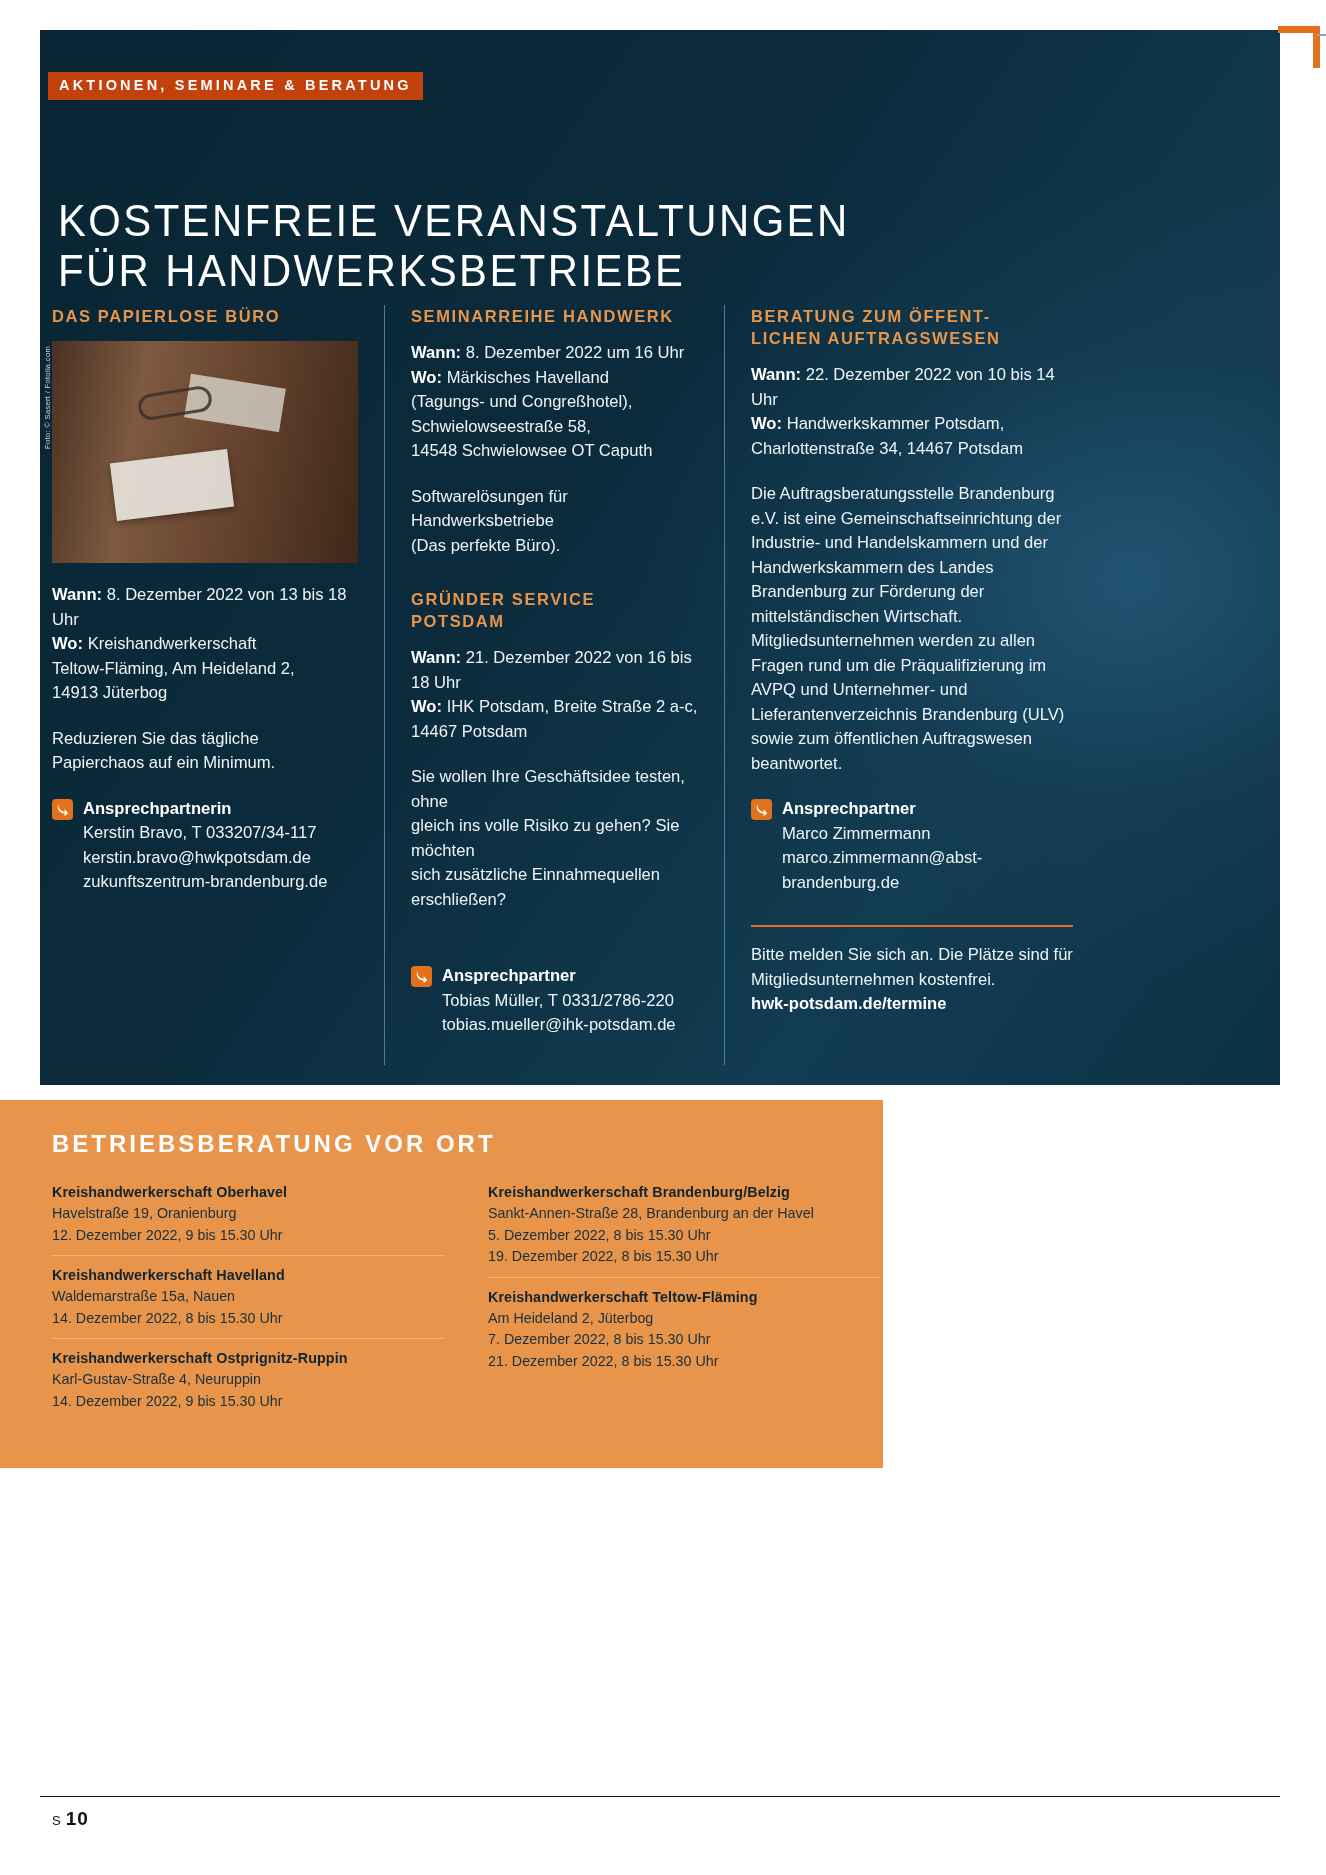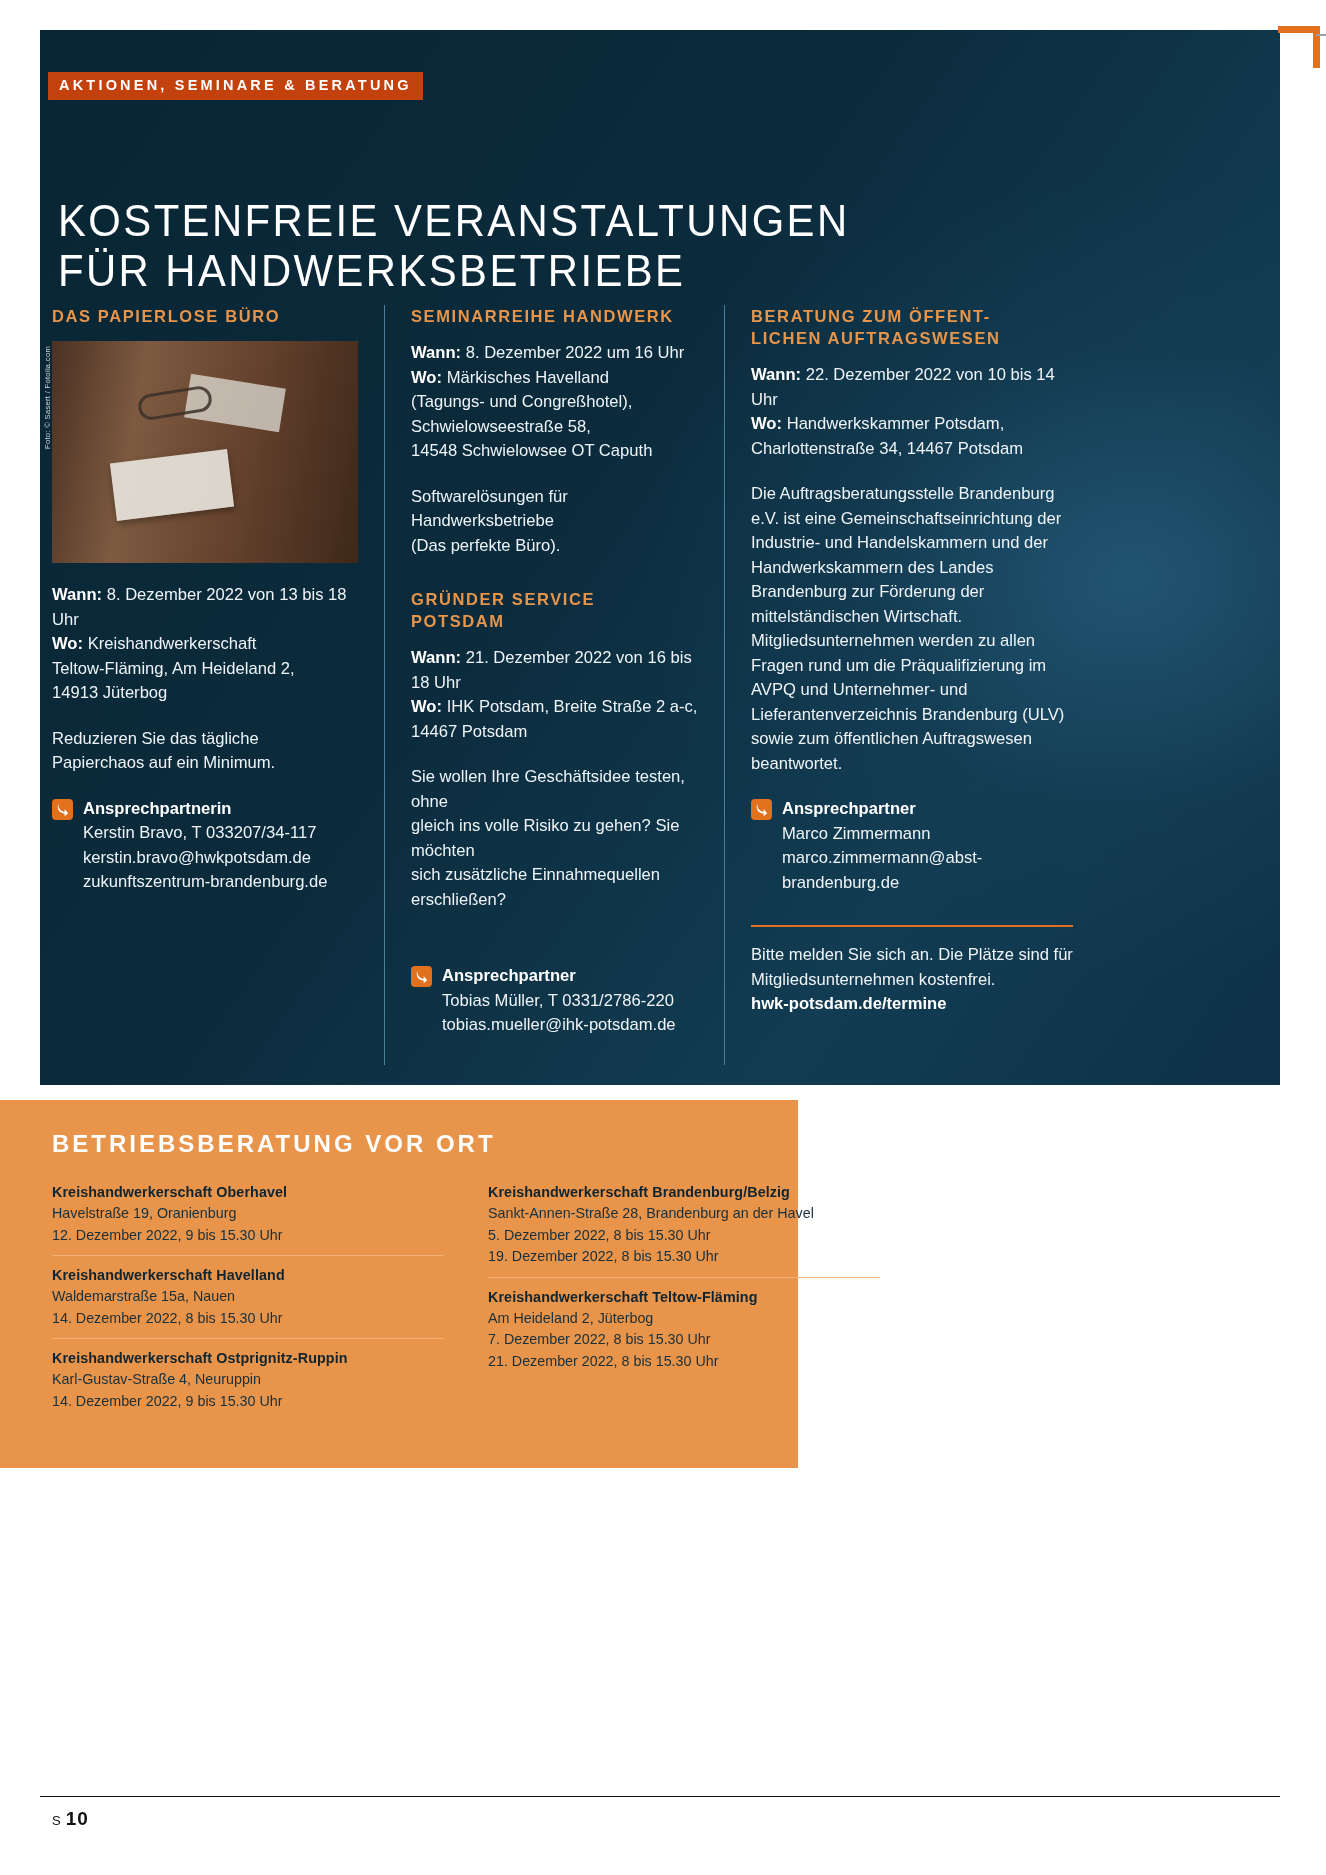--- a/index.html
+++ b/index.html
@@ -180,21 +180,21 @@
     width: 322px;
   }
   .note { color: #eef4f7; font-size: 16.6px; line-height: 24.5px; }
   .note .strong { font-weight: 700; color: #ffffff; }
 
   
   .orangebox {
     position: absolute;
     left: 0;
     top: 1100px;
-    width: 798px;
+    width: 883px;
     height: 368px;
     background: #e8944a;
   }
   .ob-title {
     position: absolute;
     left: 52px;
     top: 30px;
     color: #ffffff;
     font-size: 24px;
     font-weight: 700;

